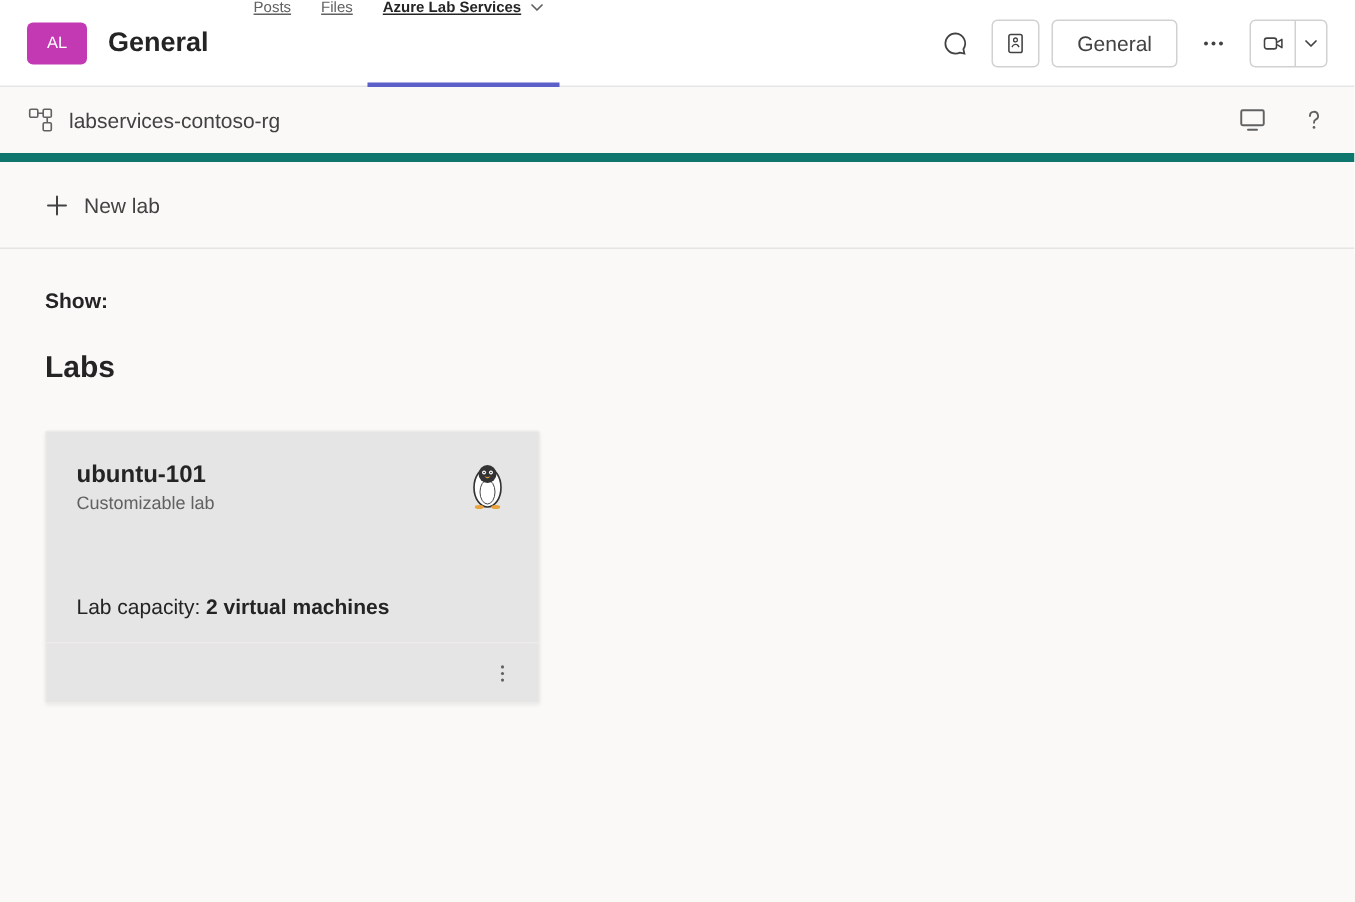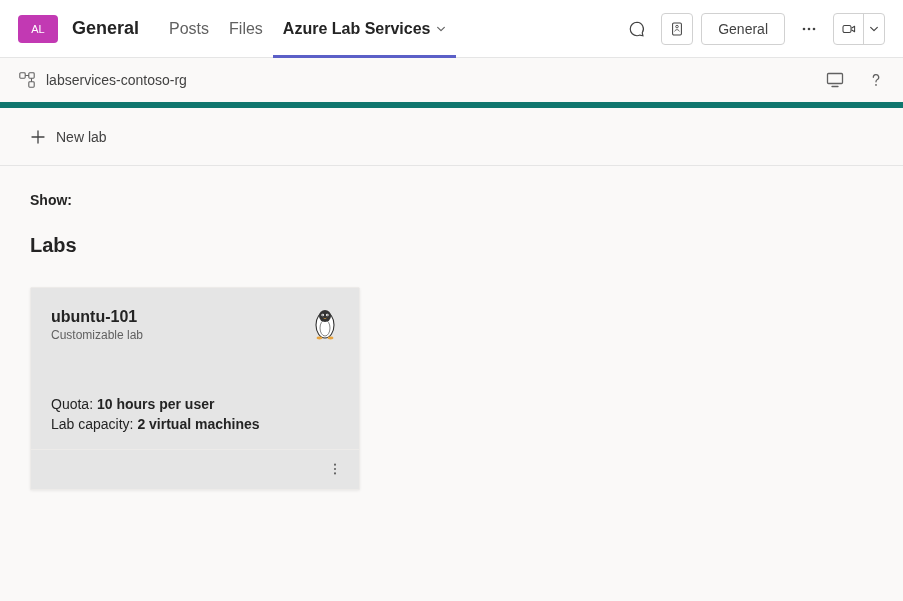--- a/index.html
+++ b/index.html
@@ -40,25 +40,25 @@
     }
     .tabs {
       display: flex;
       align-items: center;
       height: 100%;
     }
     .tab {
       padding: 0 10px;
       height: 100%;
       display: flex;
-      align-items: center;
-      color: #616161;
-      cursor: pointer;
-      font-size: 16px;
+      color: #616161;
+      cursor: pointer;
+      font-size: 10px;
       position: relative;
+      text-decoration: underline;
     }
     .tab.active {
       color: #242424;
       font-weight: 600;
     }
     .tab.active::after {
       content: "";
       position: absolute;
       left: 0;
       right: 0;
@@ -359,23 +359,20 @@
             <circle cx="11.7" cy="7" r="0.5" fill="#000"></circle>
             <circle cx="16.3" cy="7" r="0.5" fill="#000"></circle>
             <path d="M12 9.5 Q14 12 16 9.5 Q14 10.5 12 9.5z" fill="#e8a33d"></path>
             <ellipse cx="8.5" cy="30" rx="3" ry="1.4" fill="#e8a33d"></ellipse>
             <ellipse cx="19.5" cy="30" rx="3" ry="1.4" fill="#e8a33d"></ellipse>
           </svg>
         </span>
       </div>
       <div class="card-details">
         <div>
-          <span>Quota: </span><span class="value">10 hours per user</span>
-        </div>
-        <div>
           <span>Lab capacity: </span><span class="value">2 virtual machines</span>
         </div>
       </div>
     </div>
     <div class="card-footer">
       <div class="more-btn">
         <svg width="14" height="14" viewBox="0 0 16 16">
             <circle cx="8" cy="3" r="1.2" fill="#616161"></circle>
             <circle cx="8" cy="8" r="1.2" fill="#616161"></circle>
             <circle cx="8" cy="13" r="1.2" fill="#616161"></circle>

